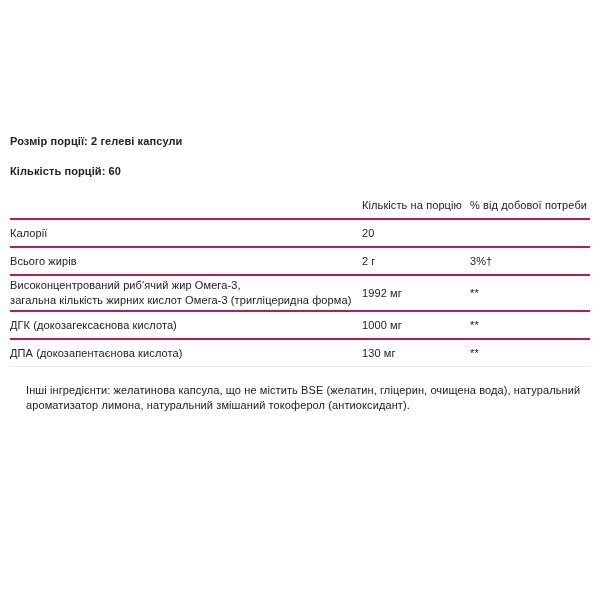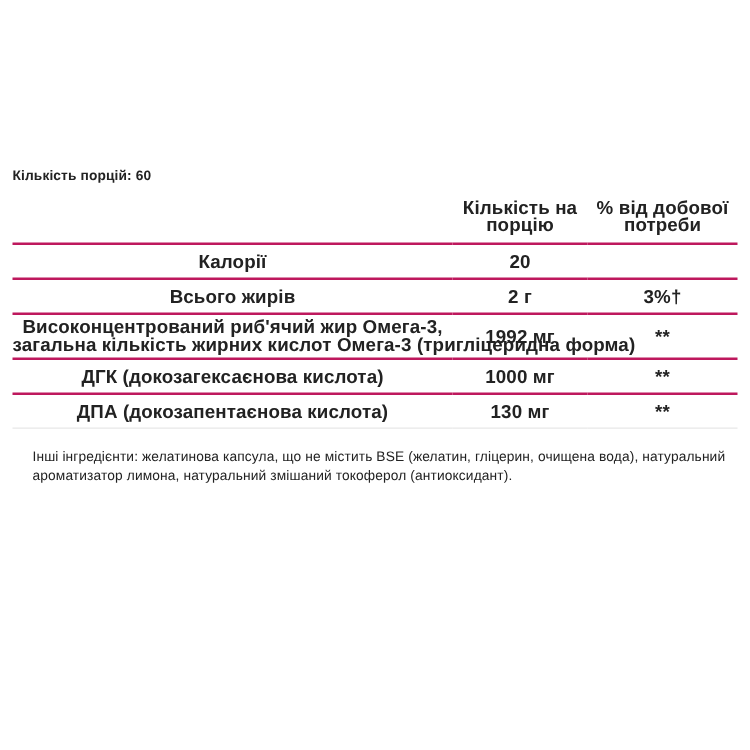--- a/index.html
+++ b/index.html
@@ -42,24 +42,24 @@
 
   
   .nutrition-table {
     width: 580px;
     border-collapse: collapse;
     margin-top: 12px;
     table-layout: fixed;
   }
   .nutrition-table th,
   .nutrition-table td {
-    font-size: 15px;
-    font-weight: bold;
+    font-size: 11px;
+    font-weight: normal;
     color: #222222;
-    text-align: center;
+    text-align: left;
     vertical-align: middle;
     padding: 0;
     letter-spacing: 0.1px;
   }
   .col-name   { width: 352px; }
   .col-amount { width: 108px; }
   .col-dv     { width: 120px; }
 
   .nutrition-table thead th {
     height: 22px;
@@ -121,20 +121,21 @@
     color: #222222;
     letter-spacing: 0.1px;
   }
 </style>
 </head>
 <body>
 
 <div class="page">
 
   <div class="serving-block">
+    <p class="serving-line">Розмір порції: 2 гелеві капсули</p>
     <p class="serving-line">Кількість порцій: 60</p>
   </div>
 
   <table class="nutrition-table">
     <colgroup>
       <col class="col-name">
       <col class="col-amount">
       <col class="col-dv">
     </colgroup>
     <thead>

